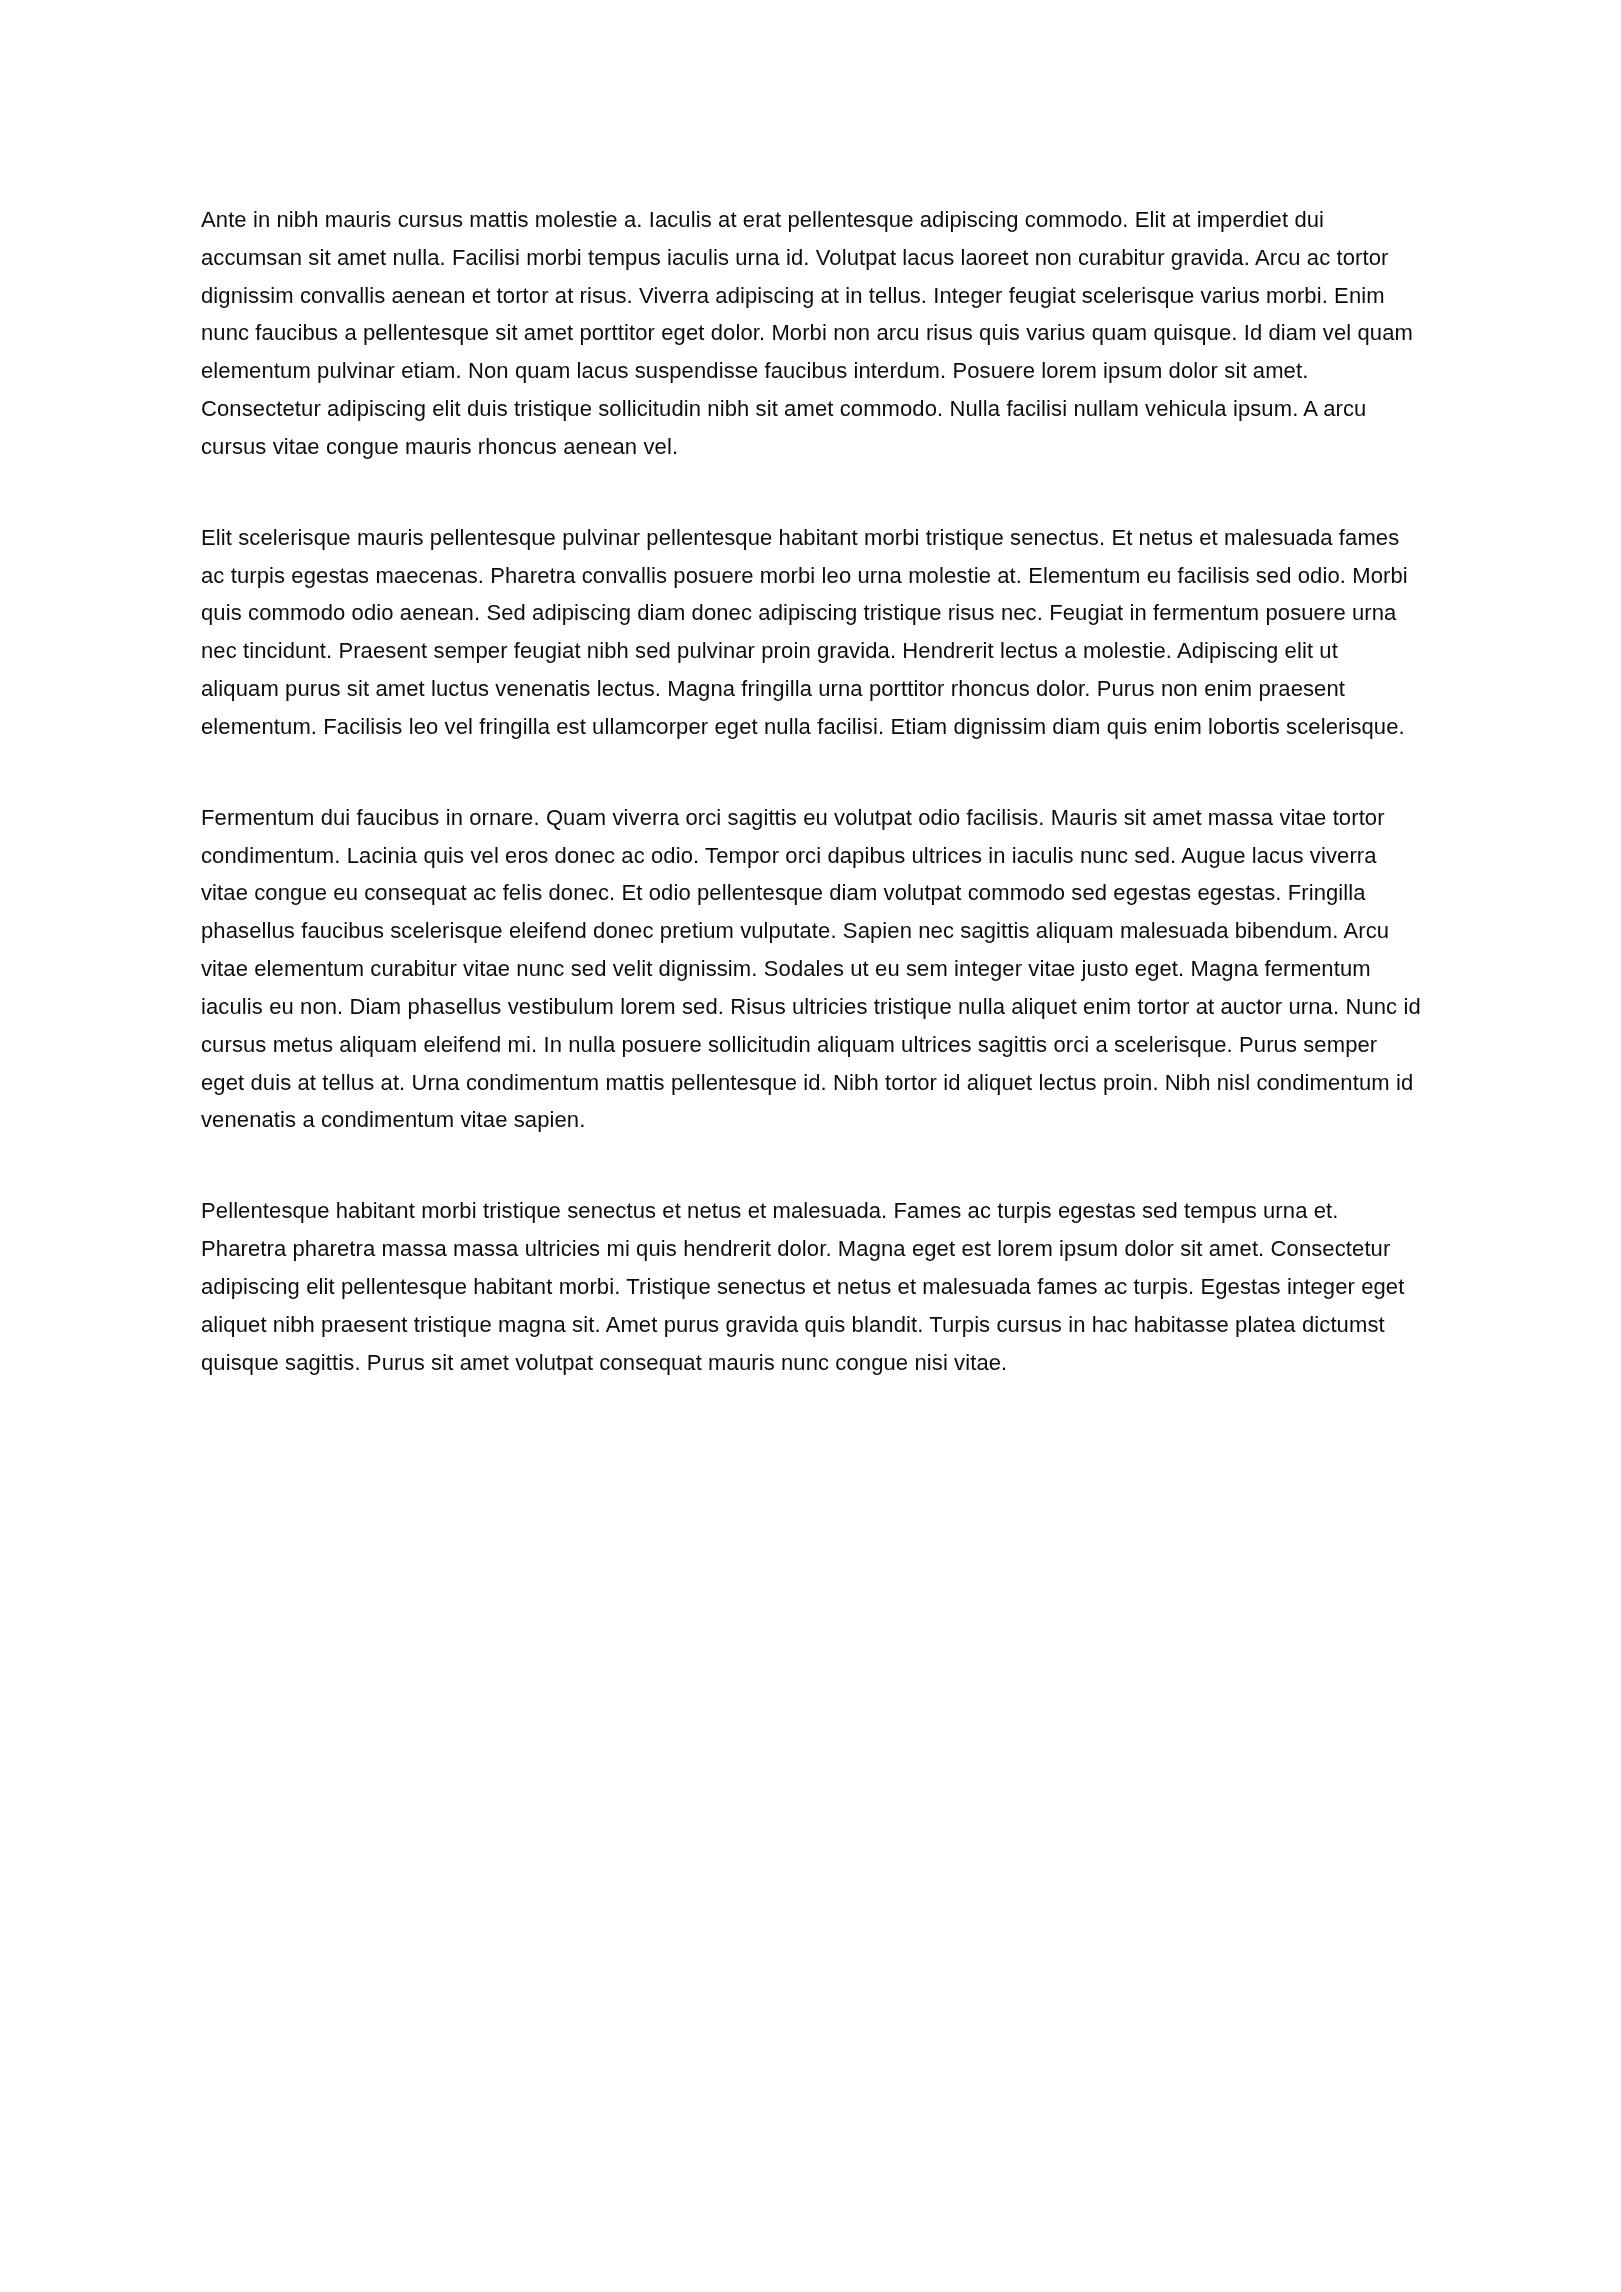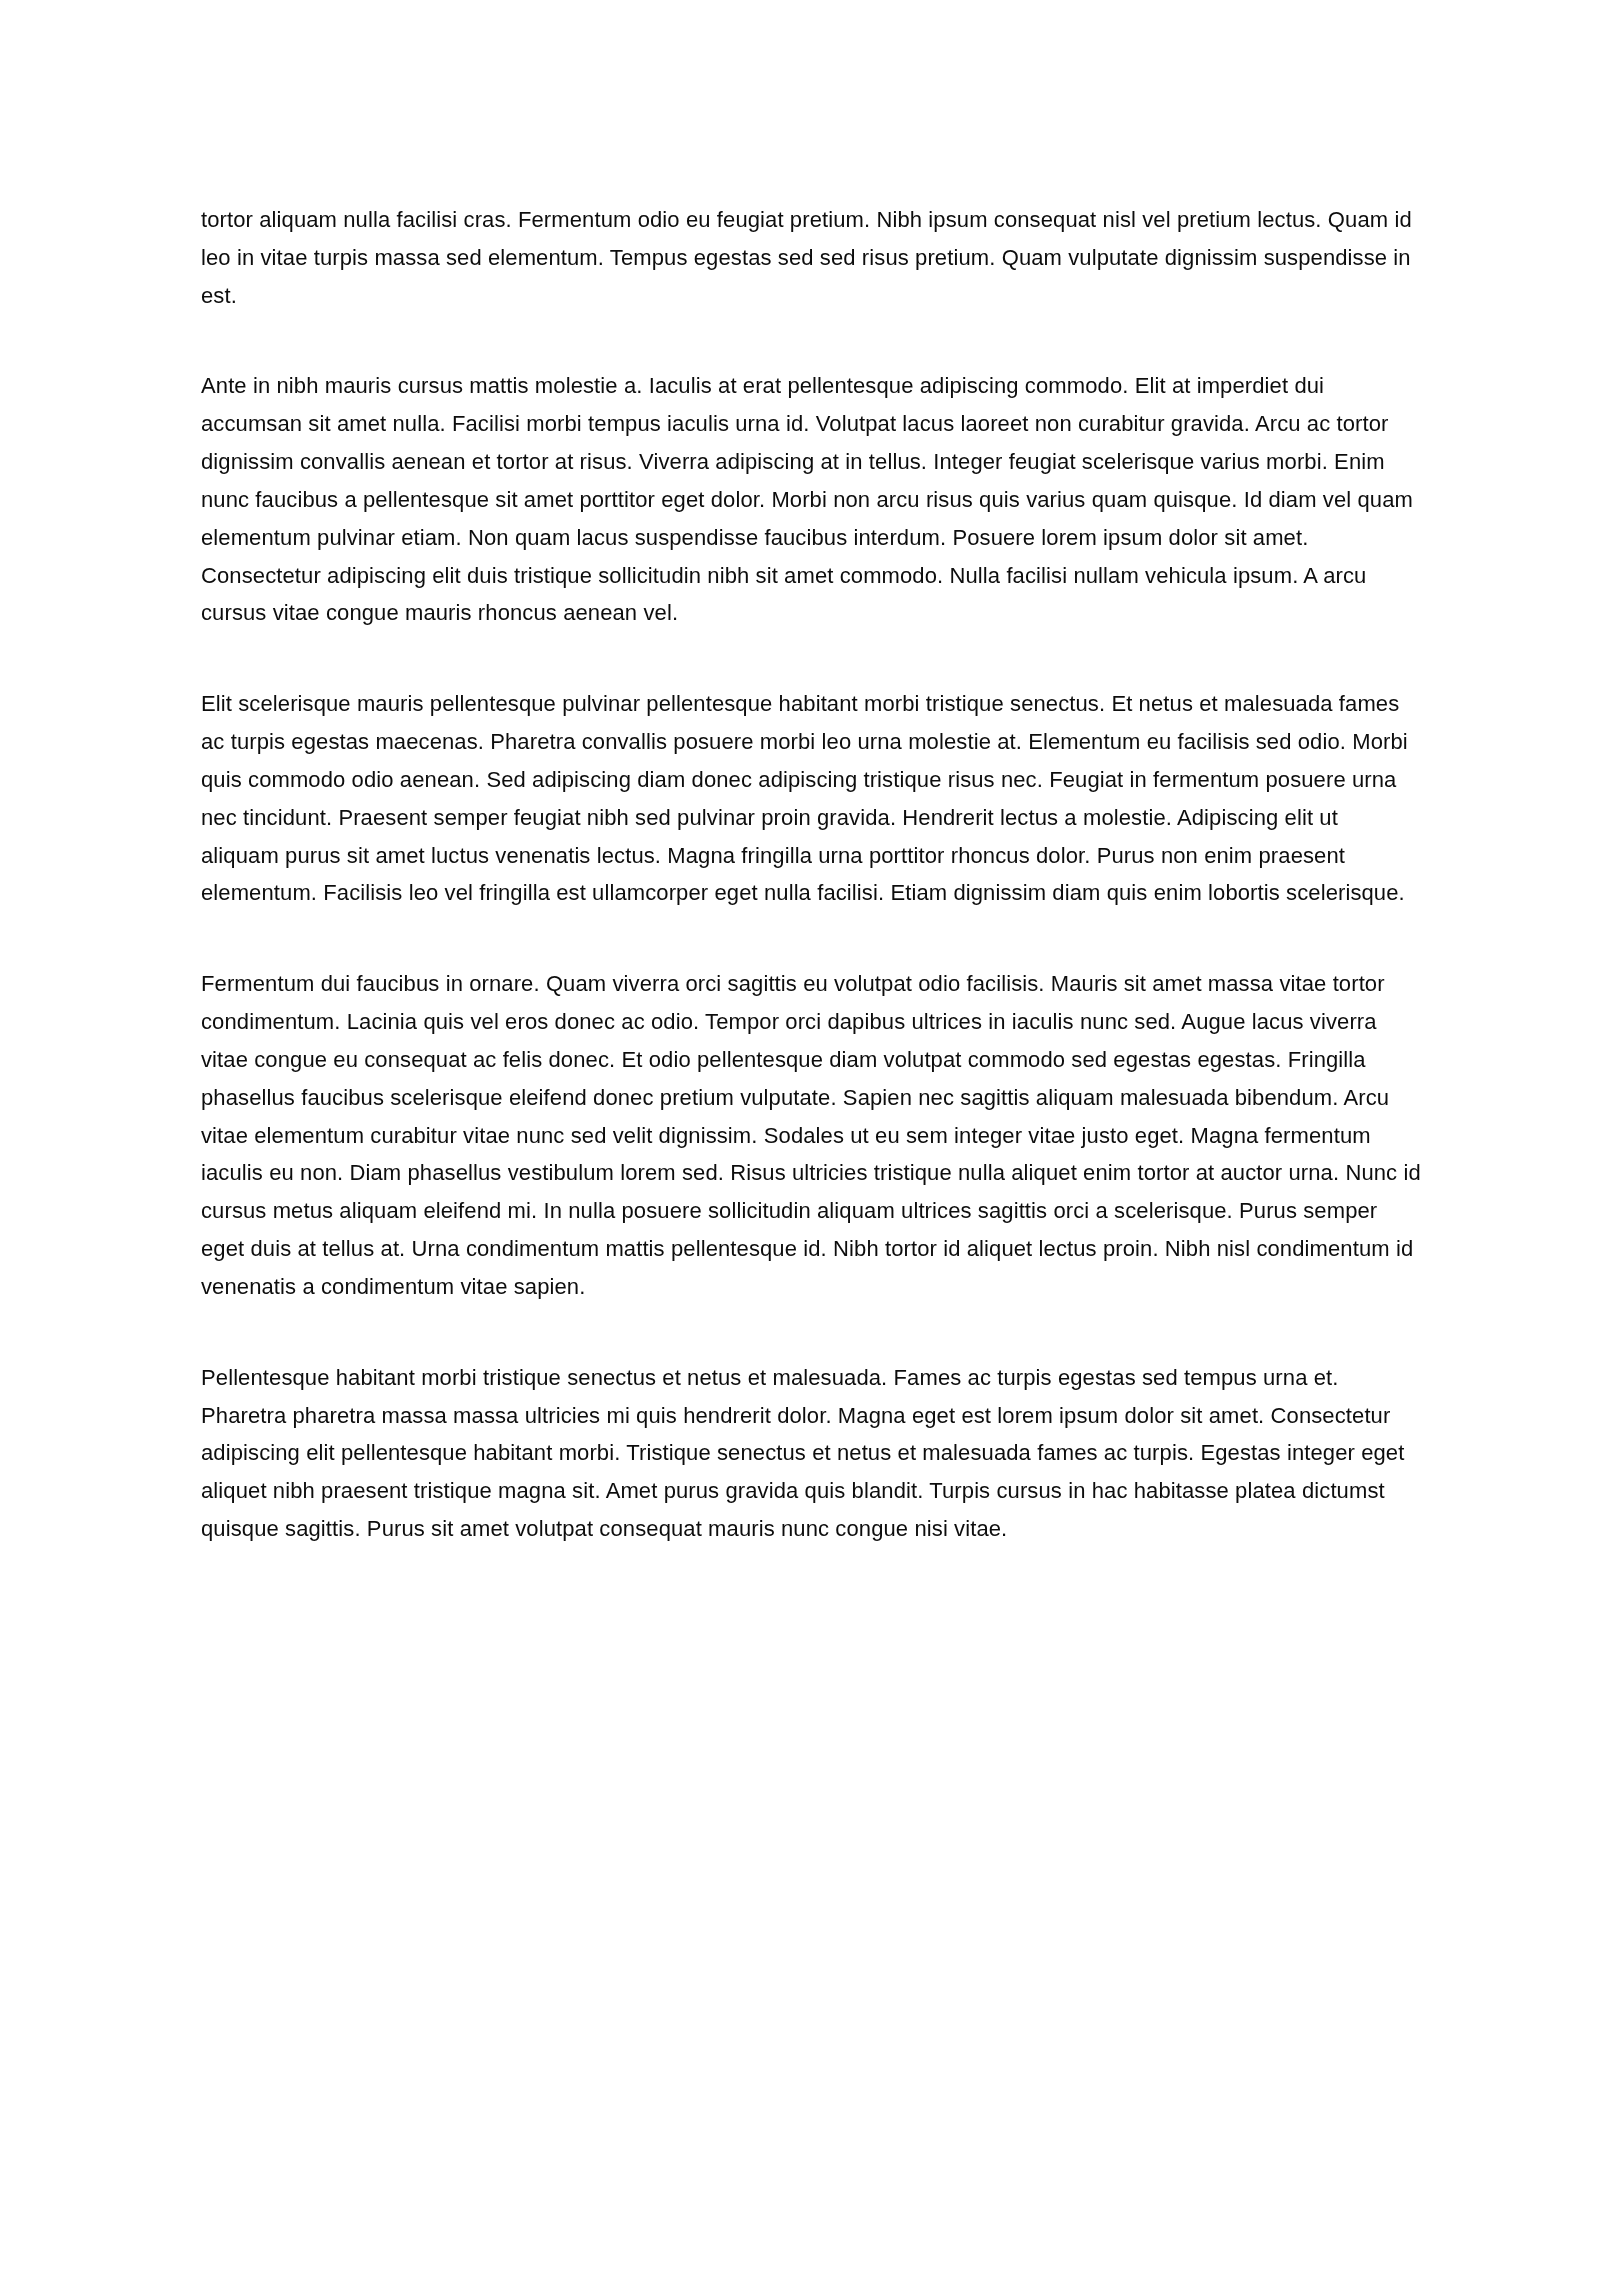--- a/index.html
+++ b/index.html
@@ -34,20 +34,19 @@
   }
   .para:last-child {
     margin-bottom: 8px;
   }
 </style>
 </head>
 <body>
 
 <div class="page">
   <div class="doc-body">
-    <p class="para">tortor aliquam nulla facilisi cras. Fermentum odio eu feugiat pretium. Nibh ipsum consequat nisl vel pretium lectus. Quam id leo in vitae turpis massa sed elementum. Tempus egestas sed sed risus pretium. Quam vulputate dignissim suspendisse in est.</p>
     <p class="para">Ante in nibh mauris cursus mattis molestie a. Iaculis at erat pellentesque adipiscing commodo. Elit at imperdiet dui accumsan sit amet nulla. Facilisi morbi tempus iaculis urna id. Volutpat lacus laoreet non curabitur gravida. Arcu ac tortor dignissim convallis aenean et tortor at risus. Viverra adipiscing at in tellus. Integer feugiat scelerisque varius morbi. Enim nunc faucibus a pellentesque sit amet porttitor eget dolor. Morbi non arcu risus quis varius quam quisque. Id diam vel quam elementum pulvinar etiam. Non quam lacus suspendisse faucibus interdum. Posuere lorem ipsum dolor sit amet. Consectetur adipiscing elit duis tristique sollicitudin nibh sit amet commodo. Nulla facilisi nullam vehicula ipsum. A arcu cursus vitae congue mauris rhoncus aenean vel.</p>
     <p class="para">Elit scelerisque mauris pellentesque pulvinar pellentesque habitant morbi tristique senectus. Et netus et malesuada fames ac turpis egestas maecenas. Pharetra convallis posuere morbi leo urna molestie at. Elementum eu facilisis sed odio. Morbi quis commodo odio aenean. Sed adipiscing diam donec adipiscing tristique risus nec. Feugiat in fermentum posuere urna nec tincidunt. Praesent semper feugiat nibh sed pulvinar proin gravida. Hendrerit lectus a molestie. Adipiscing elit ut aliquam purus sit amet luctus venenatis lectus. Magna fringilla urna porttitor rhoncus dolor. Purus non enim praesent elementum. Facilisis leo vel fringilla est ullamcorper eget nulla facilisi. Etiam dignissim diam quis enim lobortis scelerisque.</p>
     <p class="para">Fermentum dui faucibus in ornare. Quam viverra orci sagittis eu volutpat odio facilisis. Mauris sit amet massa vitae tortor condimentum. Lacinia quis vel eros donec ac odio. Tempor orci dapibus ultrices in iaculis nunc sed. Augue lacus viverra vitae congue eu consequat ac felis donec. Et odio pellentesque diam volutpat commodo sed egestas egestas. Fringilla phasellus faucibus scelerisque eleifend donec pretium vulputate. Sapien nec sagittis aliquam malesuada bibendum. Arcu vitae elementum curabitur vitae nunc sed velit dignissim. Sodales ut eu sem integer vitae justo eget. Magna fermentum iaculis eu non. Diam phasellus vestibulum lorem sed. Risus ultricies tristique nulla aliquet enim tortor at auctor urna. Nunc id cursus metus aliquam eleifend mi. In nulla posuere sollicitudin aliquam ultrices sagittis orci a scelerisque. Purus semper eget duis at tellus at. Urna condimentum mattis pellentesque id. Nibh tortor id aliquet lectus proin. Nibh nisl condimentum id venenatis a condimentum vitae sapien.</p>
     <p class="para">Pellentesque habitant morbi tristique senectus et netus et malesuada. Fames ac turpis egestas sed tempus urna et. Pharetra pharetra massa massa ultricies mi quis hendrerit dolor. Magna eget est lorem ipsum dolor sit amet. Consectetur adipiscing elit pellentesque habitant morbi. Tristique senectus et netus et malesuada fames ac turpis. Egestas integer eget aliquet nibh praesent tristique magna sit. Amet purus gravida quis blandit. Turpis cursus in hac habitasse platea dictumst quisque sagittis. Purus sit amet volutpat consequat mauris nunc congue nisi vitae.</p>
   </div>
 </div>
 
 
 </body></html>

